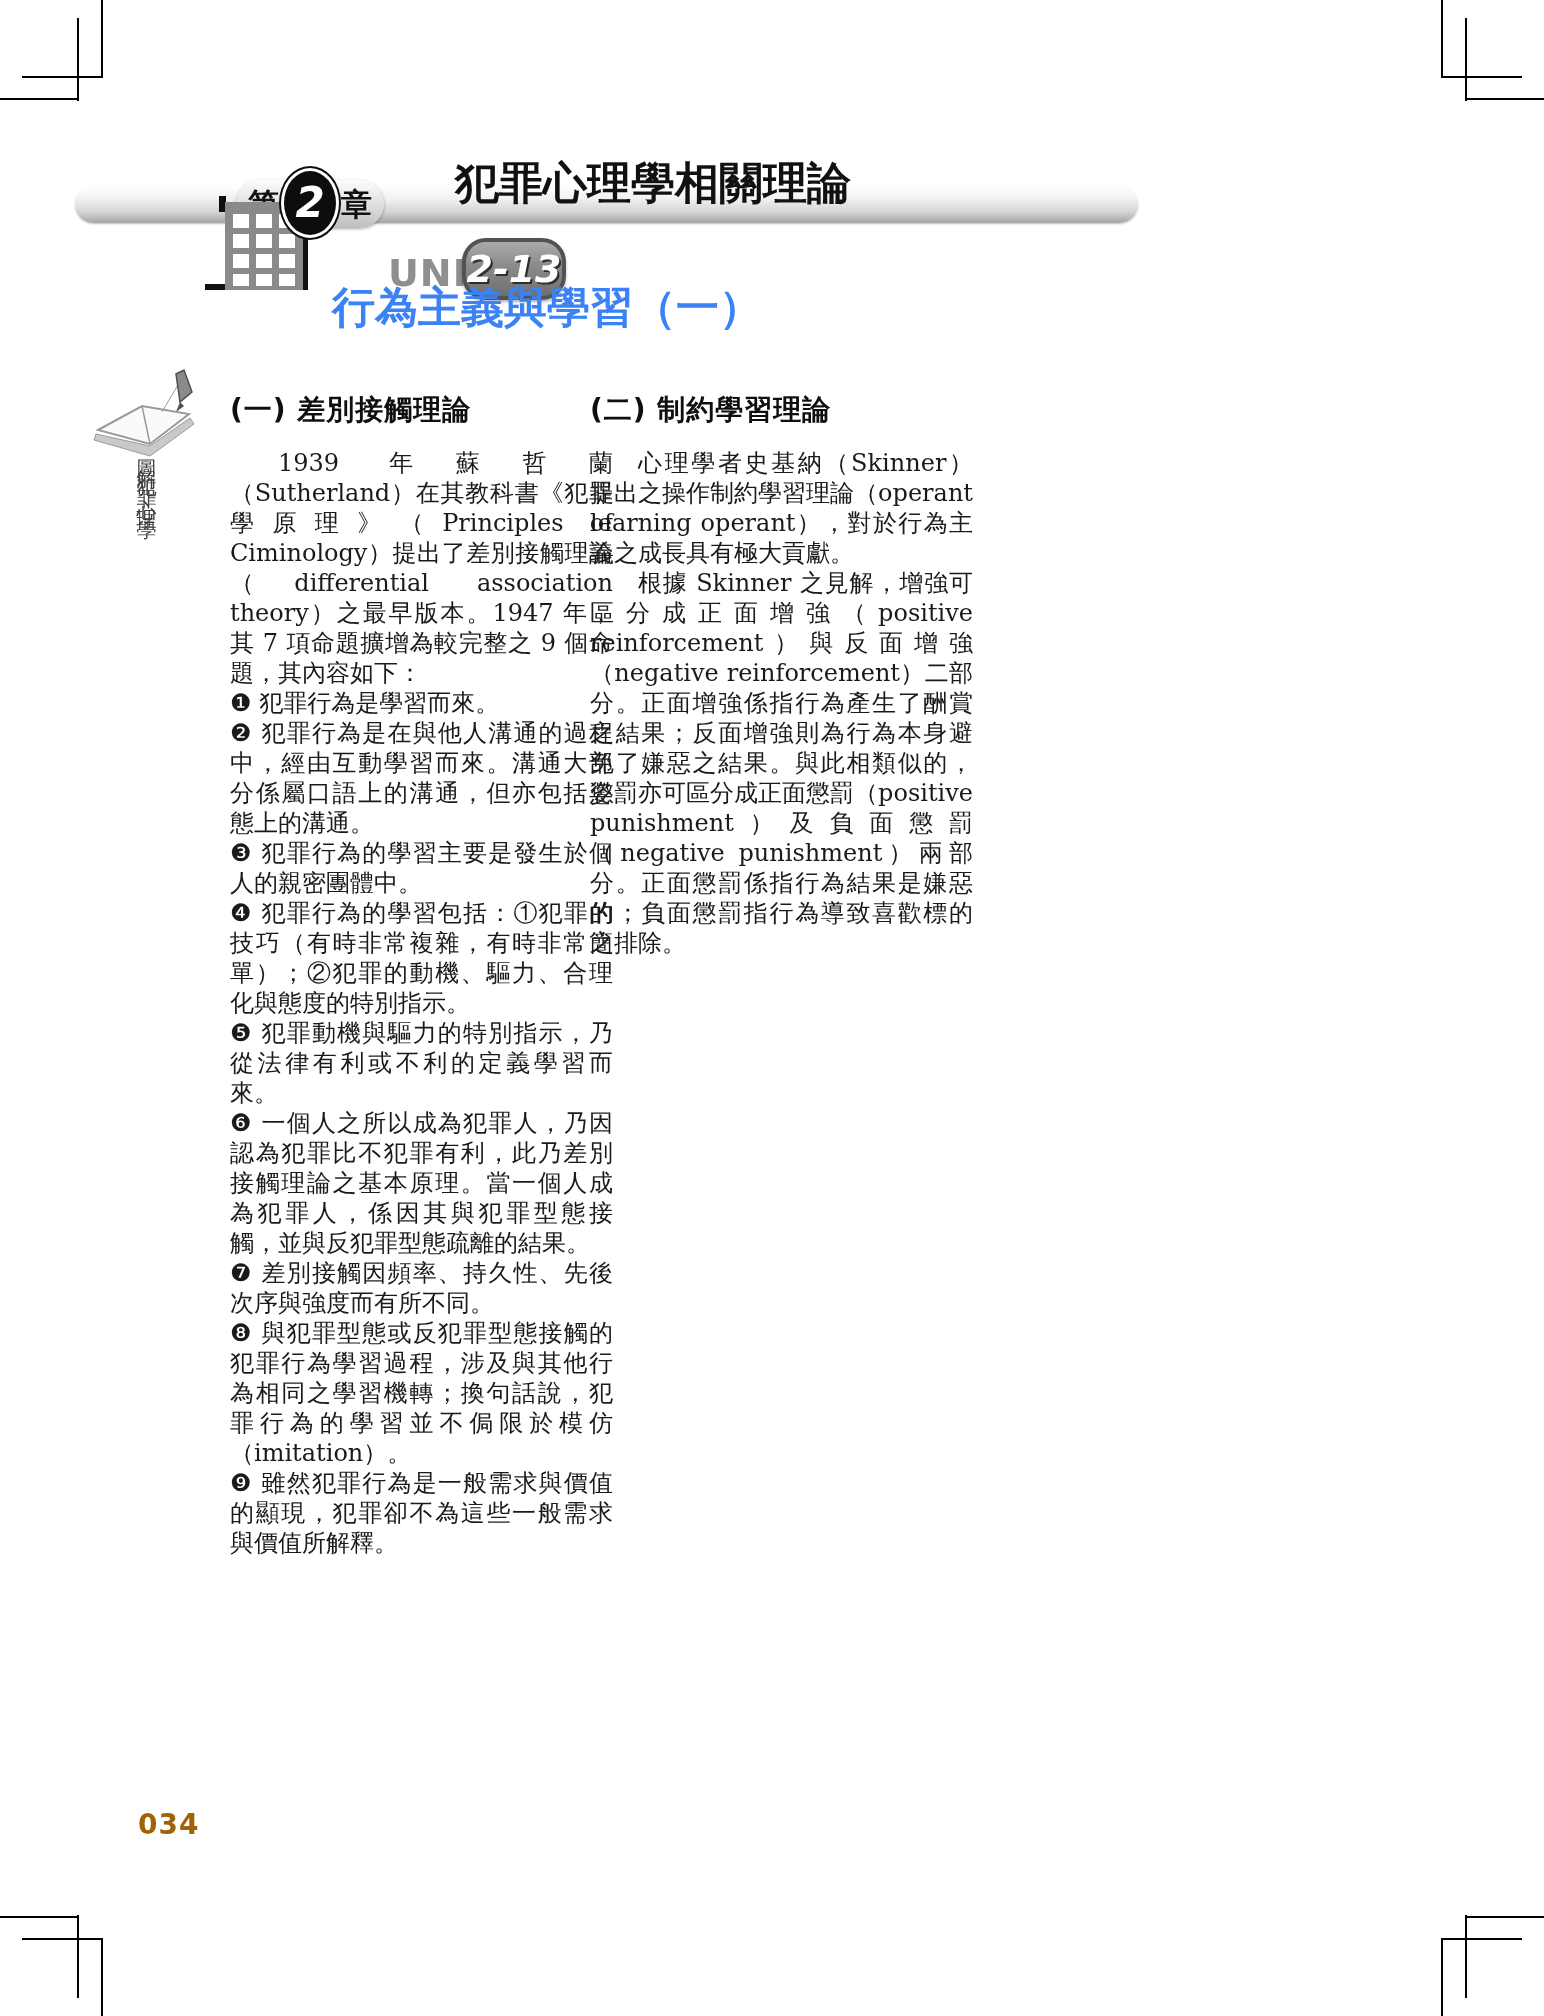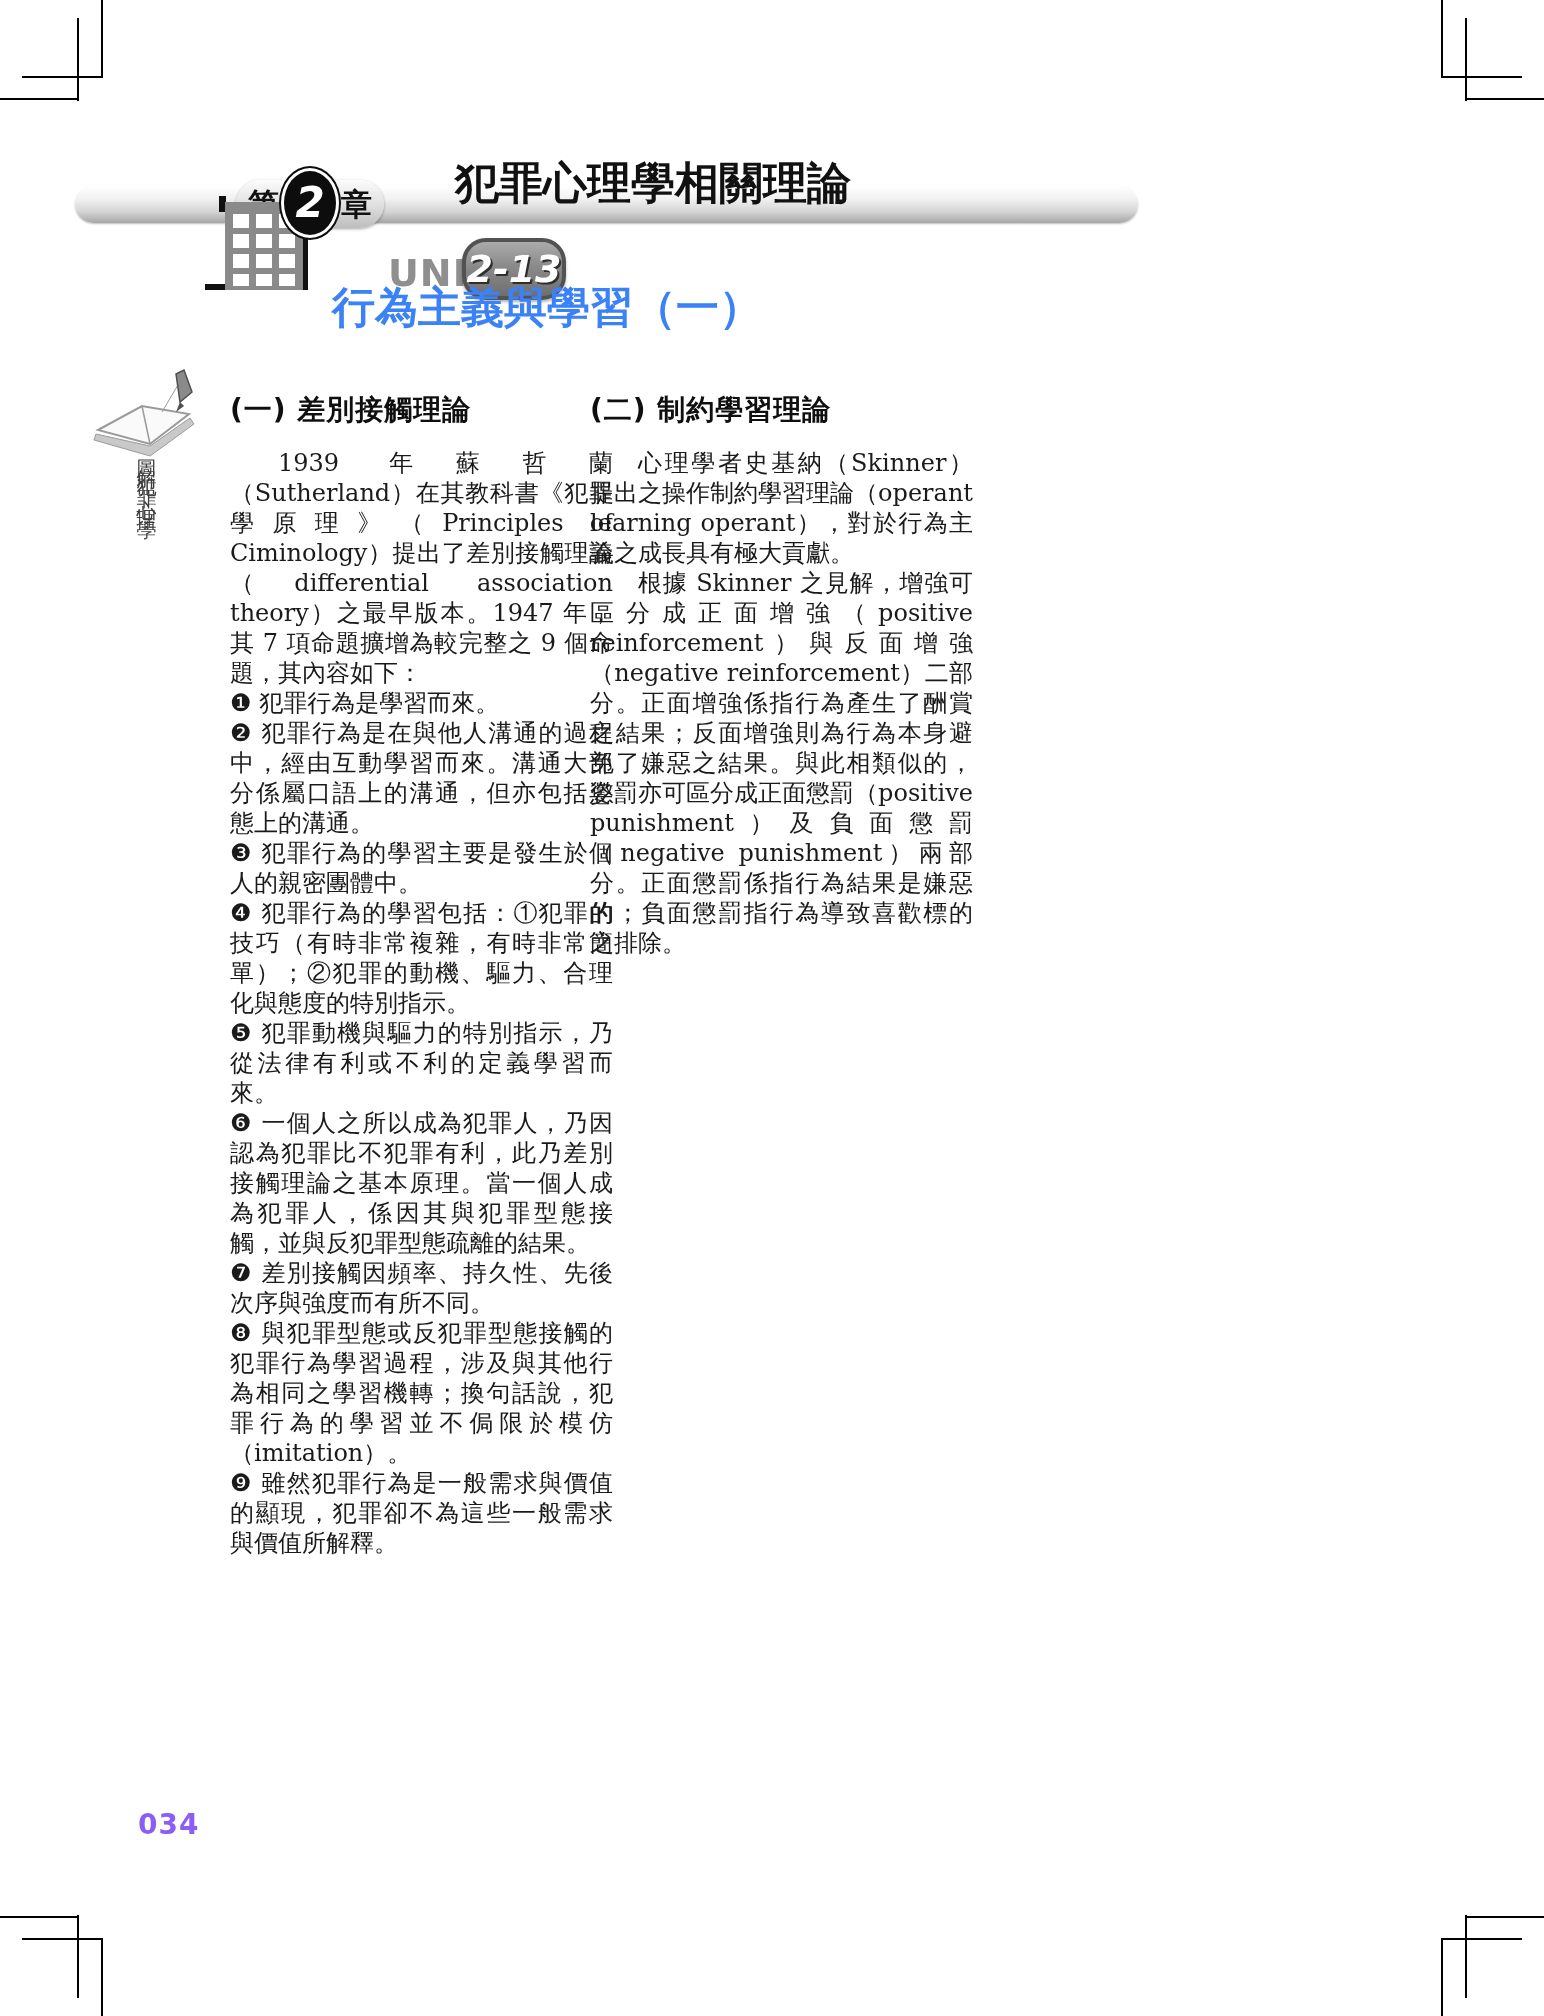--- a/index.html
+++ b/index.html
@@ -98,21 +98,21 @@
   .col p {
     margin:0; font-size:24px; line-height:30px; text-align:justify;
     color:#1a1a1a;
   }
   .col p.indent { text-indent:2em; }
 
   
   .page-number {
     position:absolute; left:138px; top:1808px;
     font-family:"DejaVu Sans","Liberation Sans",sans-serif;
-    font-weight:bold; font-size:28px; color:#8b5cf6; letter-spacing:1px;
+    font-weight:bold; font-size:28px; color:#a16207; letter-spacing:1px;
   }
 </style>
 </head>
 <body>
 
 <div id="page">
 
   <svg class="cropmark cm-tl" viewBox="0 0 110 110">
     <path d="M102 0 V77 M22 77 H103 M78 18 V101 M0 99 H79" stroke="#000" stroke-width="2" fill="none"></path>
   </svg>

